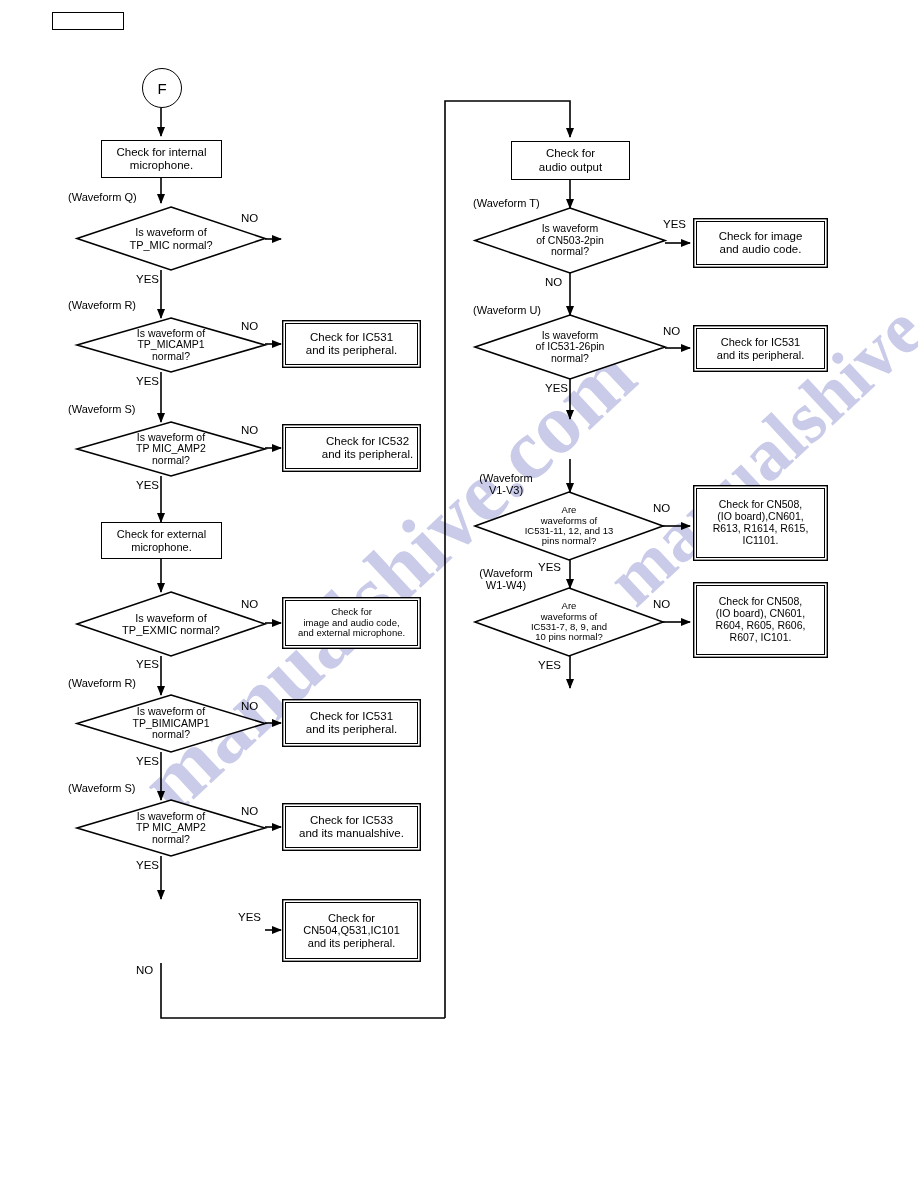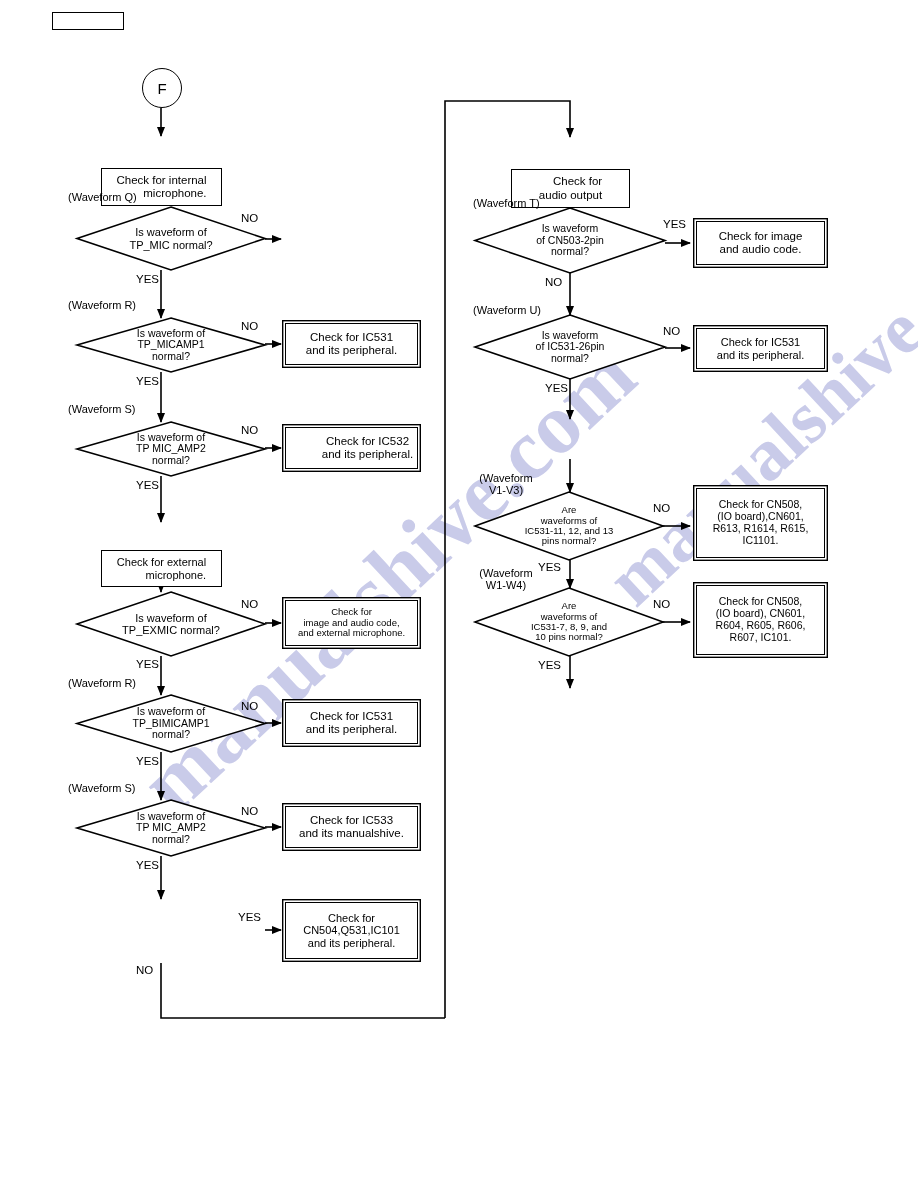--- a/index.html
+++ b/index.html
@@ -17,22 +17,22 @@
   
   #wires{position:absolute;left:0;top:0;width:918px;height:1188px;z-index:2;}
 
   
   #nodes{position:absolute;left:0;top:0;width:918px;height:1188px;z-index:3;}
 
   .node{position:absolute;box-sizing:border-box;}
 
   
   .proc{border:1.3px solid #000;background:#fff;display:flex;
-        align-items:center;justify-content:center;text-align:right;
-        line-height:1.14;margin-top:28px;}
+        align-items:center;justify-content:center;text-align:center;
+        line-height:1.14;}
 
   
   .proc2{border:1.3px solid #000;background:#fff;display:flex;
          align-items:center;justify-content:center;text-align:center;
          line-height:1.14;box-shadow:0 0 0 1.6px #fff,0 0 0 3px #000;}
 
   
   .conn{border:1.6px solid #000;border-radius:50%;background:#fff;
         display:flex;align-items:center;justify-content:center;}
 

